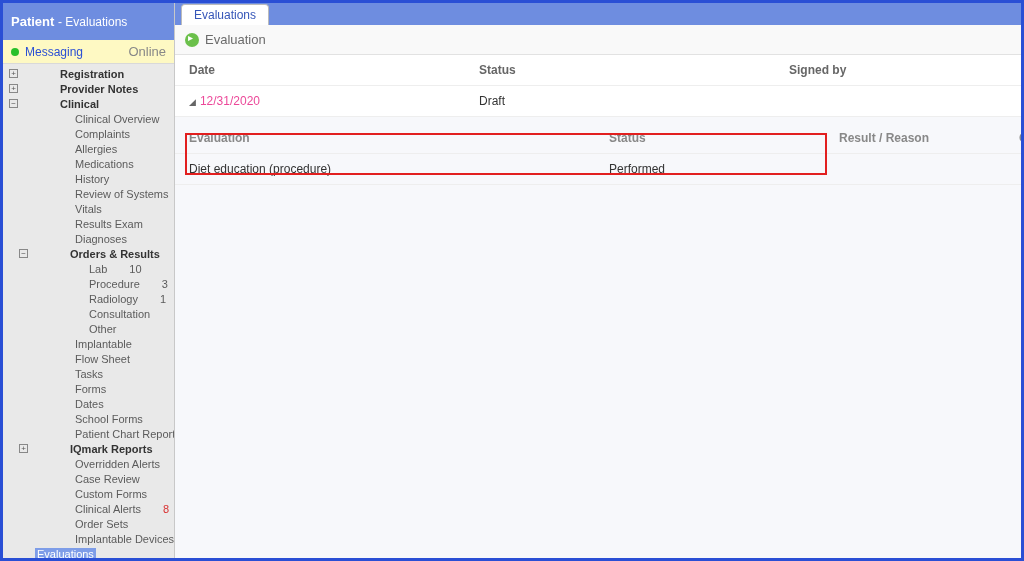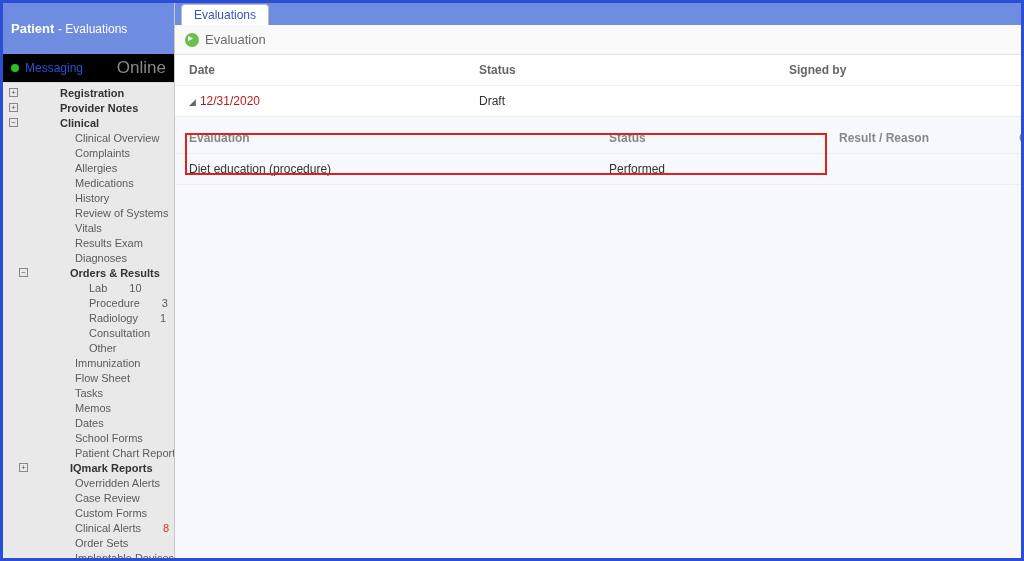--- a/index.html
+++ b/index.html
@@ -17,42 +17,42 @@
   .sidebar {
     width: 172px;
     background: #e9e9e9;
     display: flex;
     flex-direction: column;
     border-right: 1px solid #c8c8c8;
   }
   .sidebar-header {
     background: #6e8de0;
     color: #fff;
-    padding: 18px 8px;
+    padding: 11px 8px;
     font-size: 13px;
     font-weight: bold;
   }
   .sidebar-header .sub {
     font-weight: normal;
     font-size: 12px;
   }
   .msg-bar {
     display: flex;
     align-items: center;
     padding: 4px 8px;
-    background: #000000;
+    background: #fef9c3;
     border-bottom: 1px solid #d9d9d9;
     font-size: 12px;
   }
   .msg-dot {
     width: 8px; height: 8px; border-radius: 50%;
     background: #29c029; margin-right: 6px;
   }
   .msg-text { color: #2a4fd5; flex: 1; }
-  .msg-status { color: #888; font-size: 17px; }
+  .msg-status { color: #888; font-size: 13px; }
   .tree {
     flex: 1;
     overflow: auto;
     padding: 2px 0 8px 0;
     font-size: 11px;
     color: #156;
   }
   .tree-item { display: flex; align-items: center; height: 15px; padding: 0 4px; cursor: default; }
   .tree-item.bold > .label { font-weight: bold; color: #333; }
   .tree-item .label { color: #5b5b5b; white-space: nowrap; padding-left: 40px; }
@@ -118,21 +118,21 @@
     grid-template-columns: 290px 310px 330px 60px;
     font-weight: bold; color: #666; font-size: 12px;
     background: #fff;
     border-bottom: 1px solid #eee;
   }
   .grid-row {
     grid-template-columns: 290px 310px 330px 60px;
     background: #fff;
     border-bottom: 1px solid #eee;
   }
-  .link { color: #b91c1c; cursor: pointer; }
+  .link { color: #ec4899; cursor: pointer; }
   .tri { color: #666; margin-right: 4px; font-size: 9px; }
   .subsection { padding: 6px 0 0 0; }
   .subgrid-head {
     grid-template-columns: 420px 230px 180px 120px;
     color: #888; font-weight: bold; font-size: 12px;
     border-bottom: 1px solid #eee;
   }
   .subgrid-row-wrap {
     position: relative;
     border-bottom: 1px solid #eee;
@@ -222,30 +222,30 @@
           <span class="count">1</span>
         </div>
       <div class="tree-item lv3">
           <span class="label">Consultation</span>
         </div>
       <div class="tree-item lv3">
           <span class="label">Other</span>
         </div>
 
       <div class="tree-item lv2">
-          <span class="label">Immunization</span>
+          <span class="label">Implantable</span>
         </div>
       <div class="tree-item lv2">
           <span class="label">Flow Sheet</span>
         </div>
       <div class="tree-item lv2">
           <span class="label">Tasks</span>
         </div>
       <div class="tree-item lv2">
-          <span class="label">Memos</span>
+          <span class="label">Forms</span>
         </div>
       <div class="tree-item lv2">
           <span class="label">Dates</span>
         </div>
       <div class="tree-item lv2">
           <span class="label">School Forms</span>
         </div>
       <div class="tree-item lv2">
           <span class="label">Patient Chart Report</span>
         </div>

